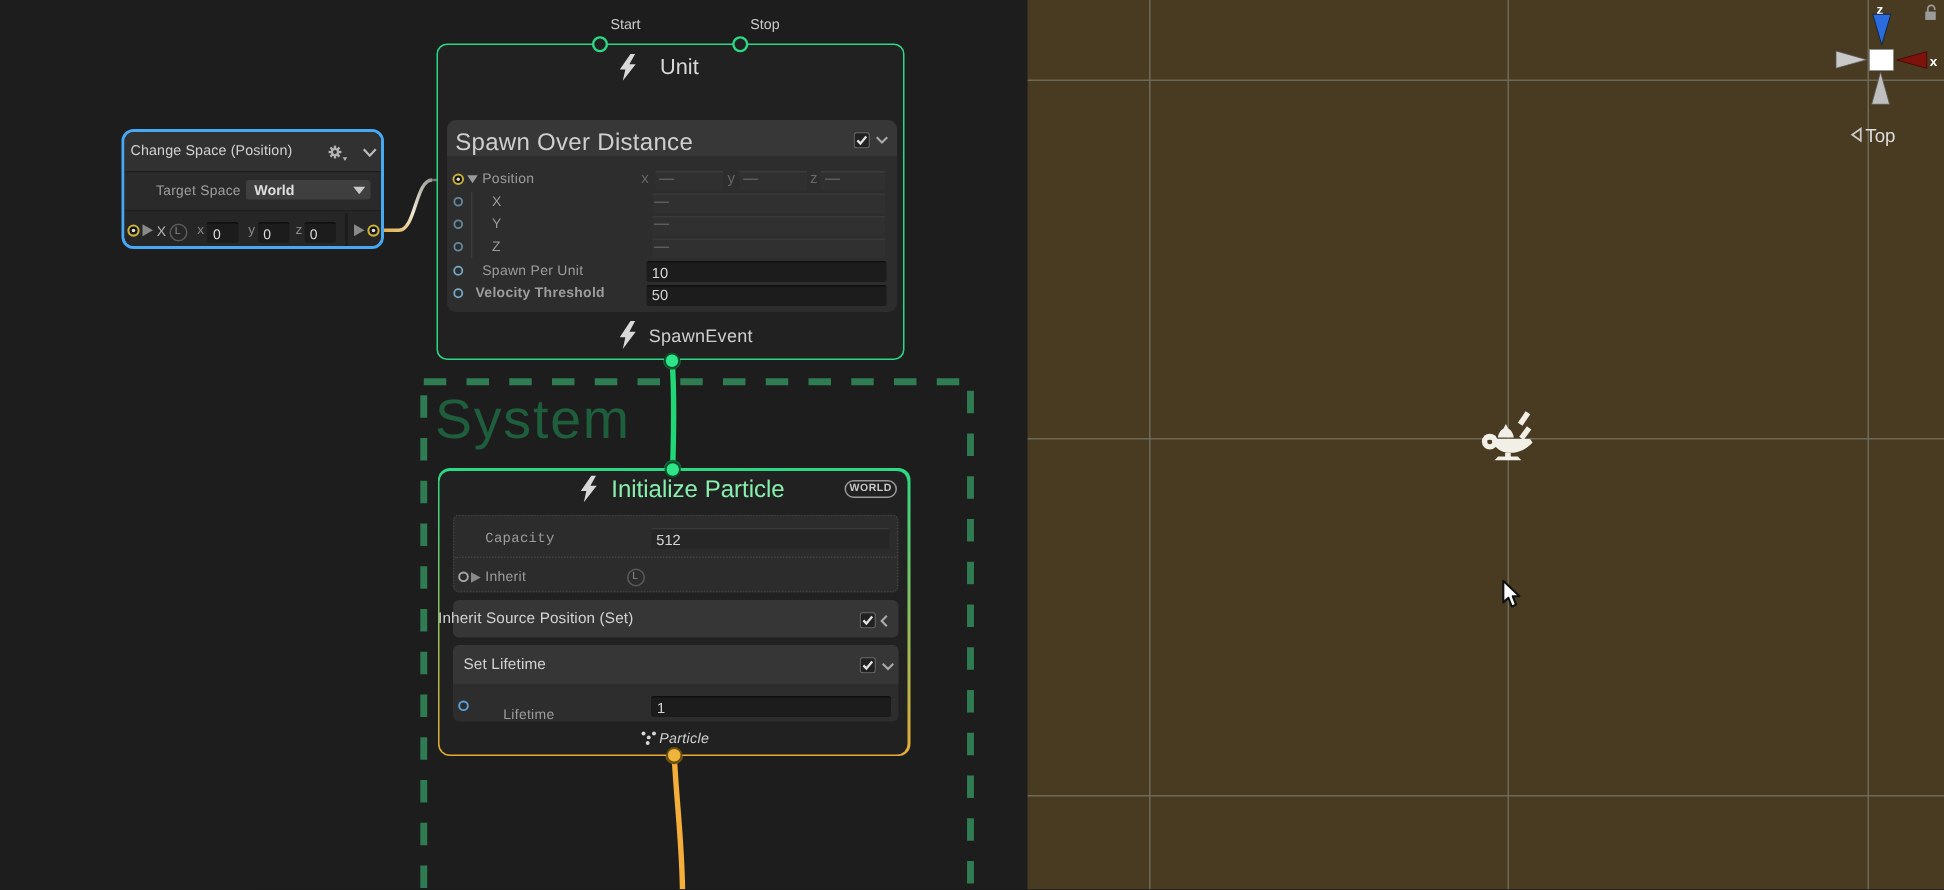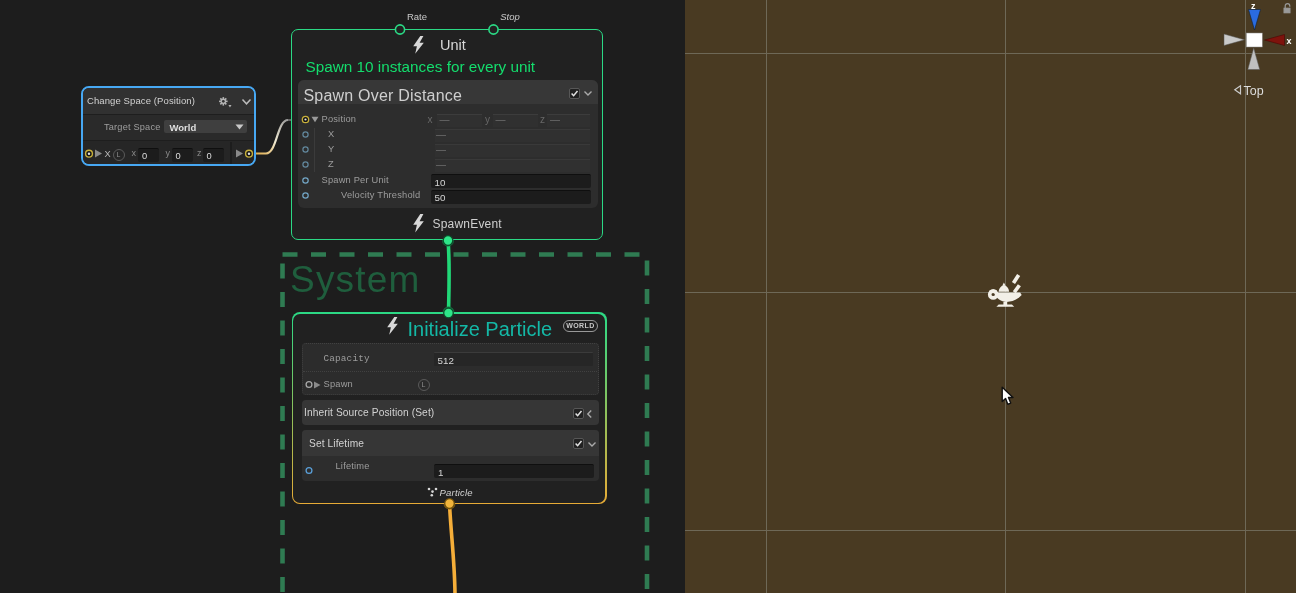--- a/index.html
+++ b/index.html
@@ -134,29 +134,28 @@
       <span style="position:absolute;left:4px;top:2px;font-size:9.3px;color:#dcdcdc;">0</span>
     </div>
   <div class="abs" style="left:197px;top:148px;font-size:9px;color:#8a8a8a;">z</div>
   <div class="field" style="left:202.5px;top:147.5px;width:21px;height:13px;">
       <span style="position:absolute;left:4px;top:2px;font-size:9.3px;color:#dcdcdc;">0</span>
     </div>
   <svg class="abs" style="left:234.5px;top:149px" width="9" height="9" viewBox="0 0 9 9">
       <polygon points="1,0.5 8,4.5 1,8.5" fill="#8a8a8a"></polygon>
     </svg>
 
-  <div class="abs" style="left:400px;top:11px;width:34px;height:11px;font-size:9.5px;color:#c9c9c9;text-align:center;">Rate</div>
-  <div class="abs" style="left:493px;top:11px;width:34px;height:11px;font-size:9.5px;color:#c9c9c9;text-align:center;font-style:italic;">Stop</div>
+  <div class="abs" style="left:400px;top:11px;width:34px;height:11px;font-size:9.5px;color:#c9c9c9;text-align:center;">Start</div>
+  <div class="abs" style="left:493px;top:11px;width:34px;height:11px;font-size:9.5px;color:#c9c9c9;text-align:center;">Stop</div>
   <div class="abs" style="left:290.5px;top:29px;width:310px;height:209px;background:#212121;
        border:1.5px solid #2bd985;border-radius:7px;"></div>
   <svg class="abs" style="left:412px;top:36px" width="13" height="18" viewBox="0 0 13 18">
     <path d="M8.3 0 L1.2 10.3 H4.9 L3.2 17.8 L11.8 6.8 H7.6 L11.4 0 Z" fill="#d8d8d8"></path>
   </svg>
   <div class="abs" style="left:440px;top:36.5px;font-size:14.5px;color:#d8d8d8;">Unit</div>
-  <div class="abs" style="left:305.5px;top:58px;font-size:15.3px;color:#14dd6d;">Spawn 10 instances for every unit</div>
 
   <div class="abs" style="left:297.5px;top:80px;width:300px;height:127.5px;background:#2d2d2d;border-radius:6px;"></div>
   <div class="abs" style="left:297.5px;top:80px;width:300px;height:23.5px;background:#373737;border-radius:6px 6px 0 0;"></div>
   <div class="abs" style="left:303.5px;top:87px;font-size:16px;letter-spacing:0.2px;color:#cfcfcf;">Spawn Over Distance</div>
   <svg class="abs" style="left:568.5px;top:87.5px" width="11" height="11" viewBox="0 0 11 11">
     <rect x="0.5" y="0.5" width="10" height="10" rx="1.5" fill="#212121" stroke="#6a6a6a" stroke-width="0.7"></rect>
     <polyline points="2.6,5.6 4.6,7.7 8.5,3.0" fill="none" stroke="#e2e2e2" stroke-width="1.5"></polyline>
   </svg>
   <svg class="abs" style="left:583px;top:90px" width="10" height="7" viewBox="0 0 10 7">
     <polyline points="1.5,1.5 5,5 8.5,1.5" fill="none" stroke="#aaa" stroke-width="1.4"></polyline>
@@ -190,75 +189,75 @@
     </div>
   <div class="abs lbl" style="left:328px;top:158.5px;">Z</div>
   <div class="abs" style="left:435px;top:158.5px;width:155px;height:12px;background:#303030;border-top:1px solid #393939;color:#6f6f6f;font-size:10px;">
       <span style="position:absolute;left:1px;top:-1px;">—</span>
     </div>
 
   <div class="abs lbl" style="left:321.5px;top:174.5px;">Spawn Per Unit</div>
   <div class="field" style="left:430.5px;top:174px;width:160px;height:13px;">
       <span style="position:absolute;left:4px;top:1.5px;font-size:9.8px;color:#d5d5d5;">10</span>
     </div>
-  <div class="abs lbl" style="left:341px;top:189.5px;">Velocity Threshold</div>
+  <div class="abs lbl" style="left:317px;top:189.5px;font-weight:bold;">Velocity Threshold</div>
   <div class="field" style="left:430.5px;top:189.5px;width:160px;height:13px;">
       <span style="position:absolute;left:4px;top:1.5px;font-size:9.8px;color:#d5d5d5;">50</span>
     </div>
 
   <svg class="abs" style="left:412px;top:213.5px" width="13" height="19" viewBox="0 0 13 19">
     <path d="M8.3 0 L1.2 10.8 H4.9 L3.2 18.6 L11.8 7.2 H7.6 L11.4 0 Z" fill="#d8d8d8"></path>
   </svg>
   <div class="abs" style="left:432.5px;top:217px;font-size:12px;letter-spacing:0.2px;color:#cfcfcf;">SpawnEvent</div>
 
   <div class="abs" style="left:291.5px;top:312px;width:315px;height:192px;
        background:linear-gradient(#2bd985,#e7ab36);border-radius:8px;">
     <div class="abs" style="left:1.5px;top:1.5px;width:312px;height:189px;background:#212121;border-radius:7px;"></div>
   </div>
   <svg class="abs" style="left:385.5px;top:317px" width="13" height="18" viewBox="0 0 13 18">
     <path d="M8.3 0 L1.2 10.3 H4.9 L3.2 17.8 L11.8 6.8 H7.6 L11.4 0 Z" fill="#d8d8d8"></path>
   </svg>
-  <div class="abs" style="left:407.5px;top:317.5px;font-size:20px;color:#14b8a6;">Initialize Particle</div>
+  <div class="abs" style="left:407.5px;top:317.5px;font-size:16px;color:#86efac;">Initialize Particle</div>
   <div class="abs" style="left:563px;top:320px;width:33px;height:9.5px;border:1px solid #999;border-radius:6px;
        font-size:7px;font-weight:bold;color:#c9c9c9;text-align:center;line-height:9.5px;letter-spacing:0.4px;">WORLD</div>
 
   <div class="abs" style="left:301.5px;top:342.5px;width:295px;height:50px;background:#2c2c2c;border:1px dotted #414141;border-radius:4px;"></div>
   <div class="abs lbl" style="left:323.5px;top:352.5px;font-family:Liberation Mono, monospace;">Capacity</div>
   <div class="abs" style="left:434px;top:352px;width:159px;height:13px;background:#262626;border-top:1px solid #3b3b3b;border-radius:1px;">
     <span style="position:absolute;left:3.5px;top:1.5px;font-size:9.8px;color:#d5d5d5;">512</span>
     </div>
   <div class="abs" style="left:302.5px;top:371px;width:294px;height:0;border-top:1px dotted #414141;"></div>
   <svg class="abs" style="left:313px;top:380.5px" width="8" height="8" viewBox="0 0 8 8">
       <polygon points="1,0.5 7.5,4 1,7.5" fill="#8a8a8a"></polygon>
     </svg>
-  <div class="abs lbl" style="left:323.5px;top:378.5px;">Spawn</div>
+  <div class="abs lbl" style="left:323.5px;top:378.5px;">Inherit</div>
   <div class="abs" style="left:417.5px;top:379px;width:10px;height:10px;border:1px solid #5a5a5a;border-radius:50%;
        font-size:7px;color:#8d8d8d;text-align:center;line-height:10px;">L</div>
 
   <div class="abs" style="left:301.5px;top:399.5px;width:297px;height:25px;background:#363636;border-radius:4px;"></div>
-  <div class="abs" style="left:304px;top:407px;font-size:10.2px;letter-spacing:0.1px;color:#d2d2d2;">Inherit Source Position (Set)</div>
+  <div class="abs" style="left:292px;top:407px;font-size:10.2px;letter-spacing:0.1px;color:#d2d2d2;">Inherit Source Position (Set)</div>
   <svg class="abs" style="left:572.5px;top:407.5px" width="11" height="11" viewBox="0 0 11 11">
     <rect x="0.5" y="0.5" width="10" height="10" rx="1.5" fill="#212121" stroke="#6a6a6a" stroke-width="0.7"></rect>
     <polyline points="2.6,5.6 4.6,7.7 8.5,3.0" fill="none" stroke="#e2e2e2" stroke-width="1.5"></polyline>
   </svg>
   <svg class="abs" style="left:586px;top:408.5px" width="7" height="10" viewBox="0 0 7 10">
     <polyline points="5.2,1.5 1.8,5 5.2,8.5" fill="none" stroke="#aaa" stroke-width="1.4"></polyline>
   </svg>
 
   <div class="abs" style="left:301.5px;top:430px;width:297px;height:50.5px;background:#2d2d2d;border-radius:4px;"></div>
   <div class="abs" style="left:301.5px;top:430px;width:297px;height:26px;background:#363636;border-radius:4px 4px 0 0;"></div>
   <div class="abs" style="left:309px;top:438px;font-size:10.2px;letter-spacing:0.1px;color:#d2d2d2;">Set Lifetime</div>
   <svg class="abs" style="left:572.5px;top:438px" width="11" height="11" viewBox="0 0 11 11">
     <rect x="0.5" y="0.5" width="10" height="10" rx="1.5" fill="#212121" stroke="#6a6a6a" stroke-width="0.7"></rect>
     <polyline points="2.6,5.6 4.6,7.7 8.5,3.0" fill="none" stroke="#e2e2e2" stroke-width="1.5"></polyline>
   </svg>
   <svg class="abs" style="left:586.5px;top:441px" width="10" height="7" viewBox="0 0 10 7">
     <polyline points="1.5,1.5 5,5 8.5,1.5" fill="none" stroke="#aaa" stroke-width="1.4"></polyline>
   </svg>
-  <div class="abs lbl" style="left:323.5px;top:461px;padding-left:12px;">Lifetime</div>
+  <div class="abs lbl" style="left:323.5px;top:471px;padding-left:12px;">Lifetime</div>
   <div class="field" style="left:434px;top:464px;width:159.5px;height:13px;">
       <span style="position:absolute;left:4px;top:1.5px;font-size:9.8px;color:#d5d5d5;">1</span>
     </div>
 
   <svg class="abs" style="left:426.5px;top:487px" width="11" height="10" viewBox="0 0 11 10">
     <g fill="#d8d8d8">
         <circle cx="2" cy="2" r="1.3"></circle>
         <circle cx="9" cy="2" r="1.3"></circle>
         <circle cx="5.5" cy="4.6" r="1.3"></circle>
         <circle cx="4.8" cy="8.3" r="1.3"></circle>

